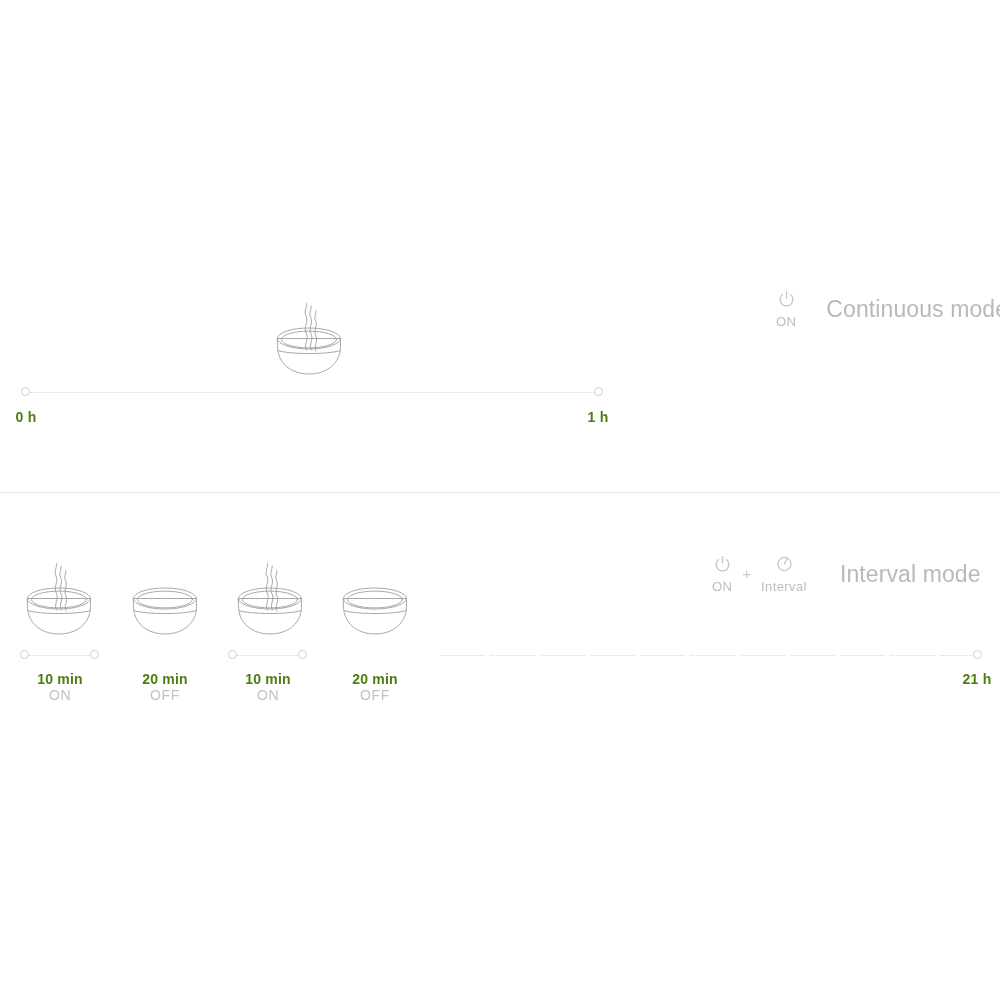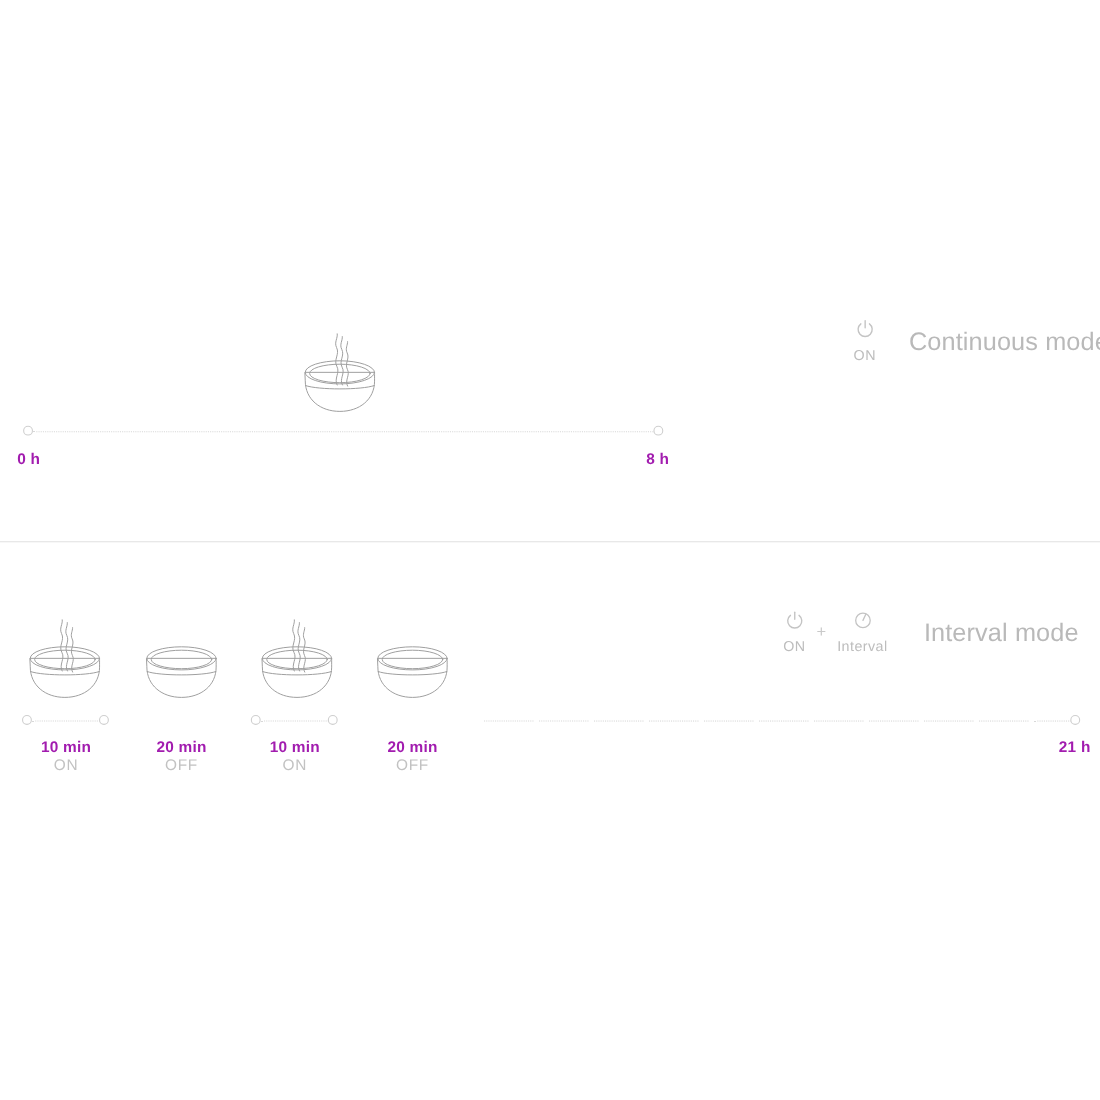--- a/index.html
+++ b/index.html
@@ -51,21 +51,21 @@
     position:absolute;width:9px;height:9px;border-radius:50%;
     border:1px solid #cfcfcf;background:#ffffff;box-sizing:border-box;
   }
 
   
   .tl-label{
     position:absolute;text-align:center;white-space:nowrap;
     font-family:"Liberation Sans", sans-serif;
   }
   .tl-label .big{
-    display:block;font-size:14px;font-weight:bold;color:#a21caf;
+    display:block;font-size:14px;font-weight:bold;color:#4d7c0f;
     line-height:16px;letter-spacing:0.2px;
   }
   .tl-label .sub{
     display:block;font-size:14px;color:#c2c2c2;line-height:17px;
     letter-spacing:0.6px;
   }
 
   
   .diffuser{position:absolute;}
 </style>
@@ -95,21 +95,21 @@
     </div>
 
     <div class="tl-line" style="left:30px;top:392px;width:564px;"></div>
     <div class="tl-dot" style="left:21px;top:387px;"></div>
     <div class="tl-dot" style="left:594px;top:387px;"></div>
 
     <div class="tl-label" style="left:0px;top:409px;width:52px;">
       <span class="big">0 h</span>
     </div>
     <div class="tl-label" style="left:572px;top:409px;width:52px;">
-      <span class="big">8 h</span>
+      <span class="big">1 h</span>
     </div>
 
     <div class="legend" style="left:776px;top:290px;">
       <div class="legend-icon-wrap">
         <span class="legend-icon">
           <svg width="19" height="19" viewBox="0 0 19 19" fill="none" stroke="#c4c4c4" stroke-width="1.25" stroke-linecap="round">
             <path d="M5.6 4.4 A6.4 6.4 0 1 0 13.4 4.4"></path>
             <line x1="9.5" y1="1.6" x2="9.5" y2="8.0"></line>
           </svg>
         </span>

